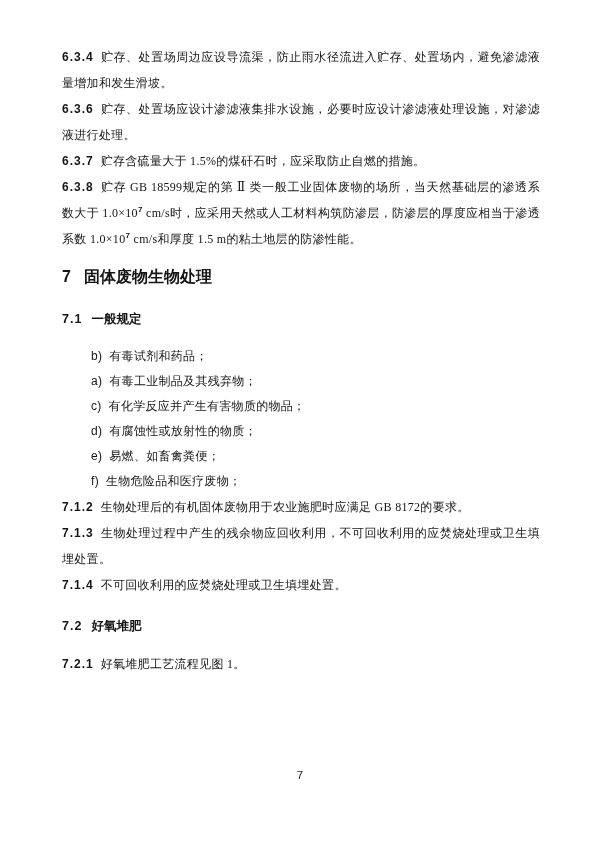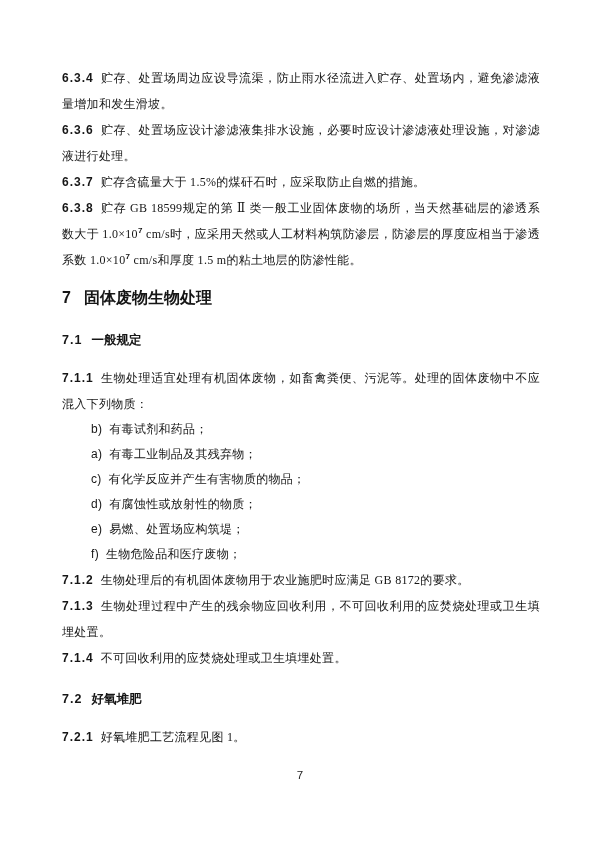--- a/index.html
+++ b/index.html
@@ -10,21 +10,21 @@
     color: #161616;
     position: relative;
     overflow: hidden;
     font-family: "Liberation Serif", "DejaVu Serif", serif;
   }
   .page {
     position: relative;
     width: 600px;
     height: 848px;
     box-sizing: border-box;
-    padding: 65px 60px 0 62px;
+    padding: 44px 60px 0 62px;
   }
   .para {
     margin: 0;
     font-size: 12px;
     line-height: 26px;
     text-align: justify;
     letter-spacing: 0.3px;
   }
   .clause-num {
     font-family: "Liberation Sans", "DejaVu Sans", sans-serif;
@@ -93,28 +93,27 @@
   <p class="para"><span class="clause-num">6.3.6</span><span>贮存、处置场应设计渗滤液集排水设施，必要时应设计渗滤液处理设施，对渗滤液进行处理。</span></p>
 
   <p class="para"><span class="clause-num">6.3.7</span><span>贮存含硫量大于 1.5%的煤矸石时，应采取防止自燃的措施。</span></p>
 
   <p class="para"><span class="clause-num">6.3.8</span><span>贮存 GB 18599规定的第 Ⅱ 类一般工业固体废物的场所，当天然基础层的渗透系数大于 1.0×10</span><sup class="exp">7</sup><span> cm/s时，应采用天然或人工材料构筑防渗层，防渗层的厚度应相当于渗透系数 1.0×10</span><sup class="exp">7</sup><span> cm/s和厚度 1.5 m的粘土地层的防渗性能。</span></p>
 
   <h1 class="h-major"><span class="h-num">7</span><span>固体废物生物处理</span></h1>
 
   <h2 class="h-minor"><span class="h-num">7.1</span><span>一般规定</span></h2>
 
-  <p class="para"><span class="clause-num">7.1.1</span><span>生物处理适宜处理有机固体废物，如畜禽粪便、污泥等。处理的固体废物中不应混入下列物质：</span></p>
 
   <ul class="clause-list">
     <li><span class="li-label">b)</span><span>有毒试剂和药品；</span></li>
     <li><span class="li-label">a)</span><span>有毒工业制品及其残弃物；</span></li>
     <li><span class="li-label">c)</span><span>有化学反应并产生有害物质的物品；</span></li>
     <li><span class="li-label">d)</span><span>有腐蚀性或放射性的物质；</span></li>
-    <li><span class="li-label">e)</span><span>易燃、处置场应构筑堤；</span></li>
+    <li><span class="li-label">e)</span><span>易燃、如畜禽粪便；</span></li>
     <li><span class="li-label">f)</span><span>生物危险品和医疗废物；</span></li>
   </ul>
 
   <p class="para"><span class="clause-num">7.1.2</span><span>生物处理后的有机固体废物用于农业施肥时应满足 GB 8172的要求。</span></p>
 
   <p class="para"><span class="clause-num">7.1.3</span><span>生物处理过程中产生的残余物应回收利用，不可回收利用的应焚烧处理或卫生填埋处置。</span></p>
 
   <p class="para"><span class="clause-num">7.1.4</span><span>不可回收利用的应焚烧处理或卫生填埋处置。</span></p>
 
   <h2 class="h-minor"><span class="h-num">7.2</span><span>好氧堆肥</span></h2>

